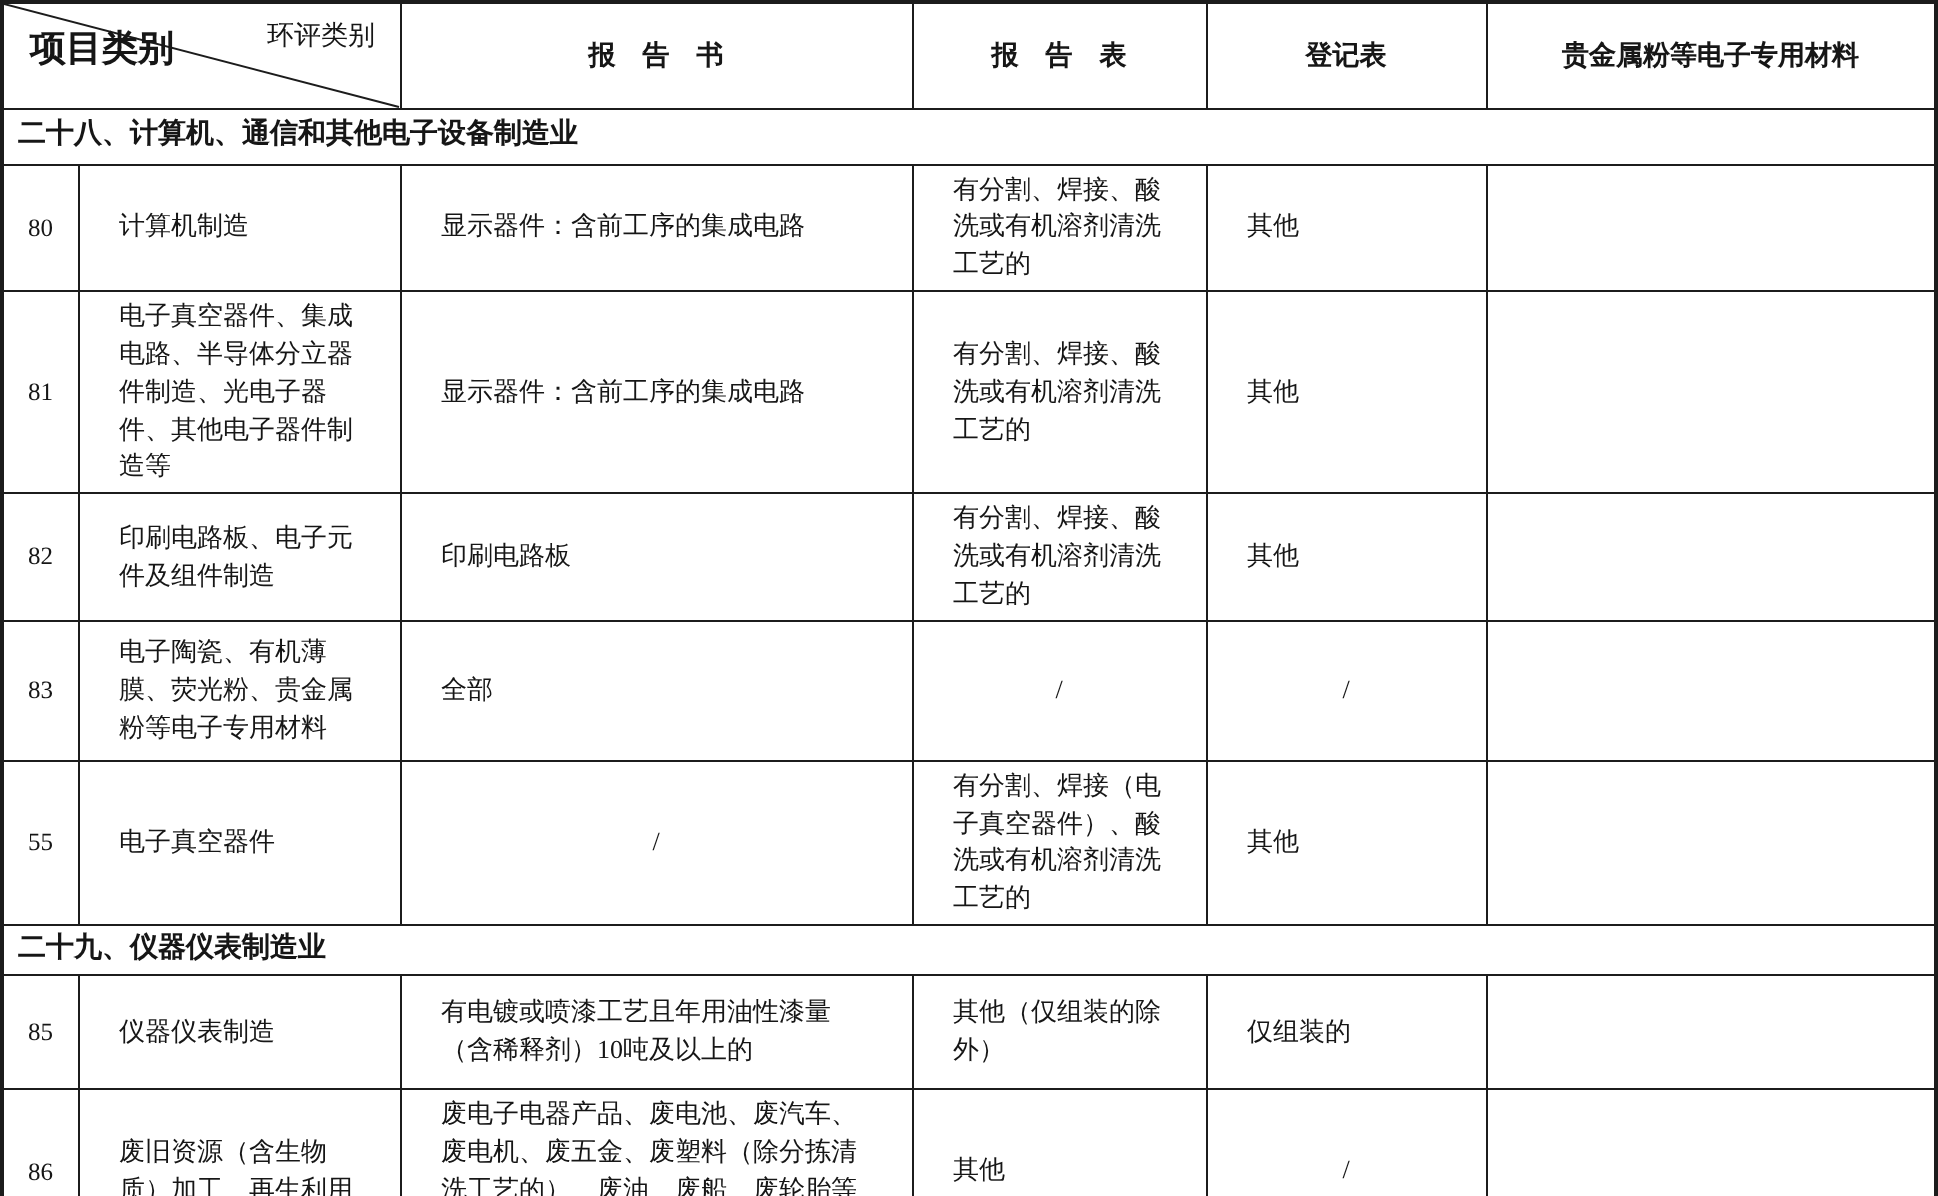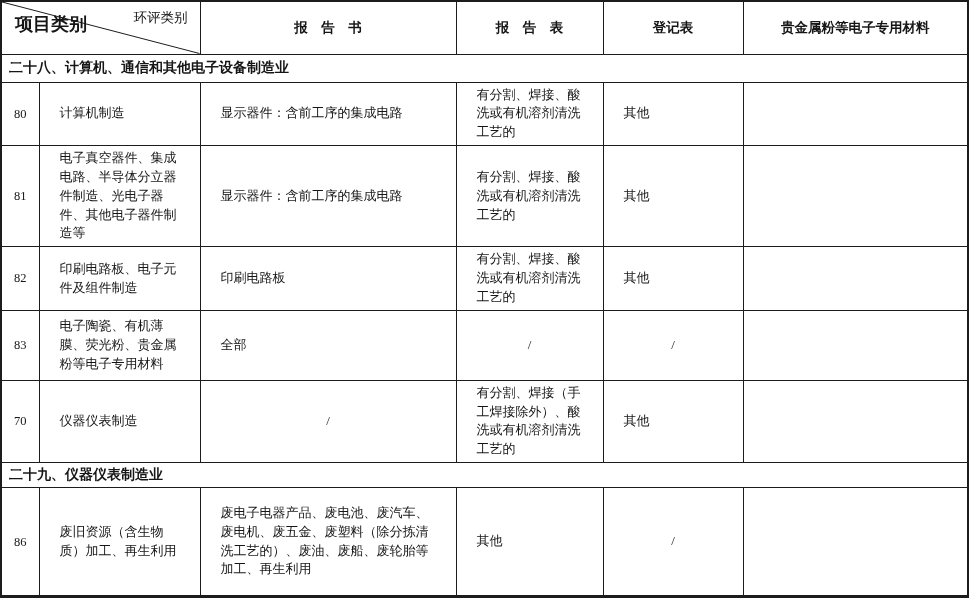--- a/index.html
+++ b/index.html
@@ -108,32 +108,40 @@
   <tr class="rh-83">
     <td class="num">83</td>
     <td>电子陶瓷、有机薄膜、荧光粉、贵金属粉等电子专用材料</td>
     <td>全部</td>
     <td class="c">/</td>
     <td class="c">/</td>
     <td></td>
   </tr>
 
   <tr class="rh-84">
-    <td class="num">70</td>
-    <td>仪器仪表制造</td>
+    <td class="num">55</td>
+    <td>电子真空器件</td>
     <td class="c">/</td>
-    <td>有分割、焊接（手工焊接除外）、酸洗或有机溶剂清洗工艺的</td>
+    <td>有分割、焊接（电子真空器件）、酸洗或有机溶剂清洗工艺的</td>
     <td>其他</td>
     <td></td>
   </tr>
 
   <tr class="band rh-band29">
     <td colspan="6">二十九、仪器仪表制造业</td>
   </tr>
 
+  <tr class="rh-85">
+    <td class="num">85</td>
+    <td>仪器仪表制造</td>
+    <td>有电镀或喷漆工艺且年用油性漆量（含稀释剂）10吨及以上的</td>
+    <td>其他（仅组装的除外）</td>
+    <td>仅组装的</td>
+    <td></td>
+  </tr>
 
 
   <tr>
     <td class="num">86</td>
     <td>废旧资源（含生物质）加工、再生利用</td>
     <td>废电子电器产品、废电池、废汽车、废电机、废五金、废塑料（除分拣清洗工艺的）、废油、废船、废轮胎等加工、再生利用</td>
     <td>其他</td>
     <td class="c">/</td>
     <td></td>
   </tr>

